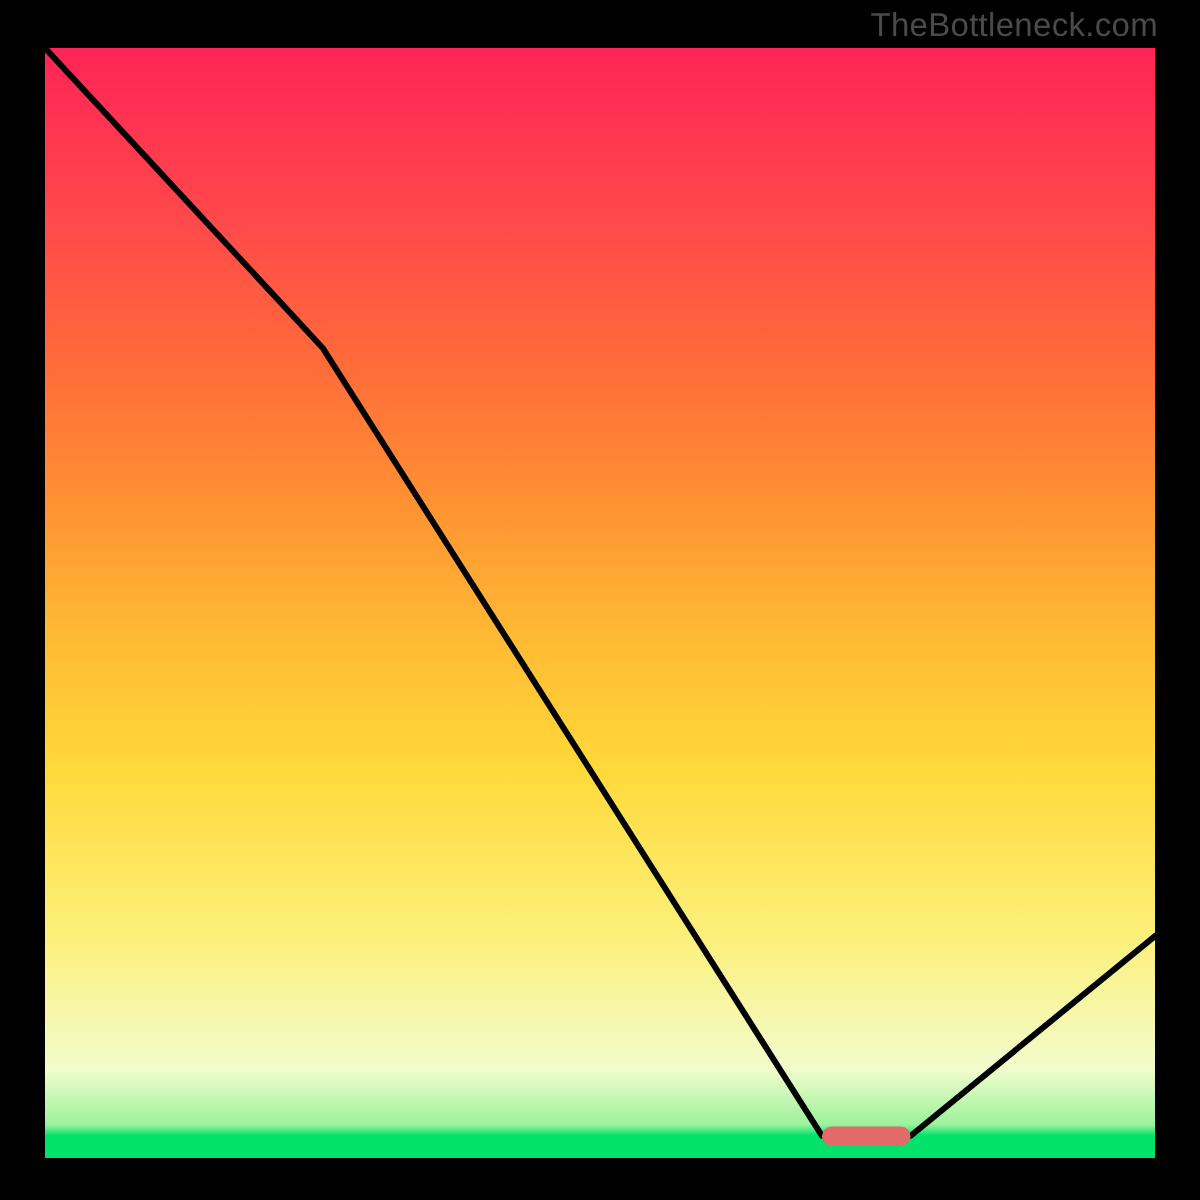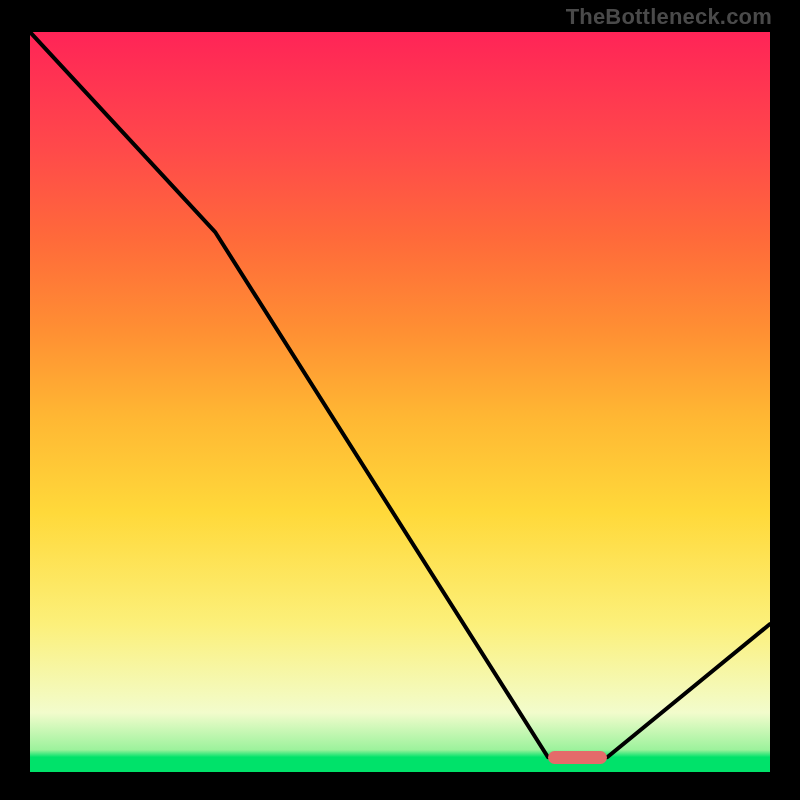--- a/index.html
+++ b/index.html
@@ -48,21 +48,21 @@
     width: 100%;
     height: 100%;
     pointer-events: none;
   }
   .watermark {
     position: absolute;
     top: 4px;
     right: 28px;
     color: #4a4a4a;
     font-size: 22px;
-    font-weight: 700;
+    font-weight: 400;
     letter-spacing: 0.2px;
   }
   .marker {
     position: absolute;
     height: 13px;
     border-radius: 7px;
     background: #e46a6a;
   }
 </style>
 </head>

